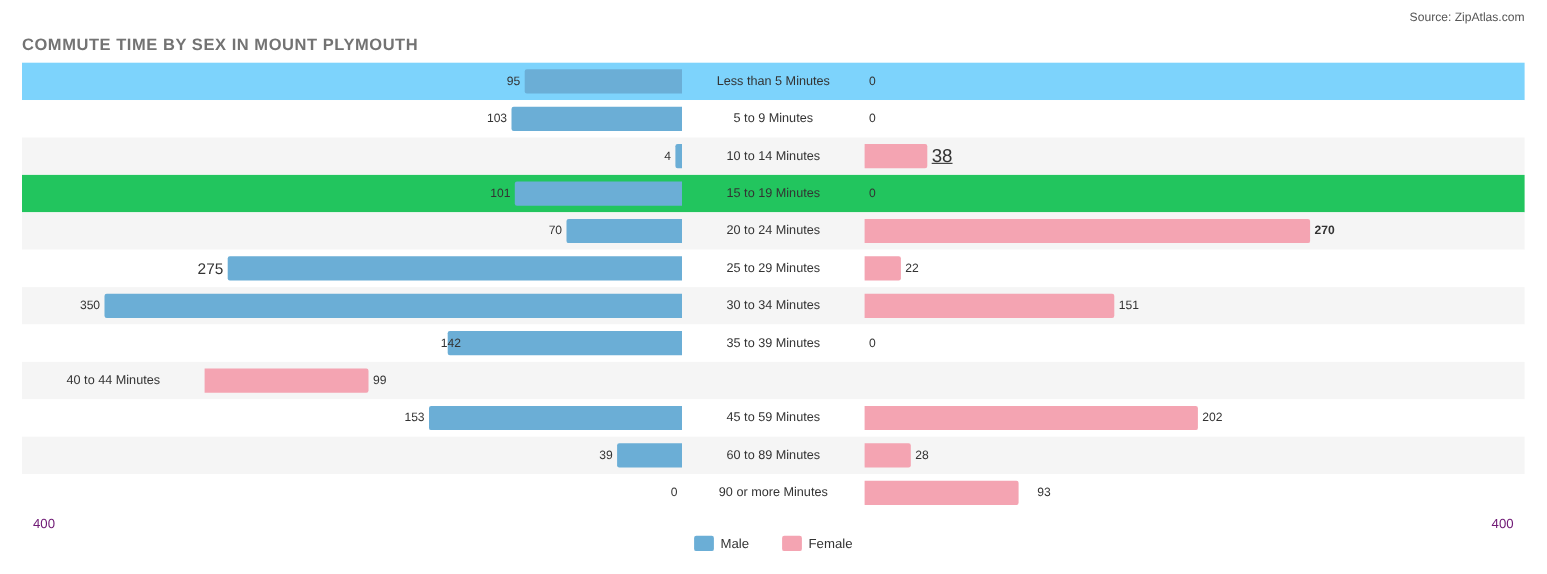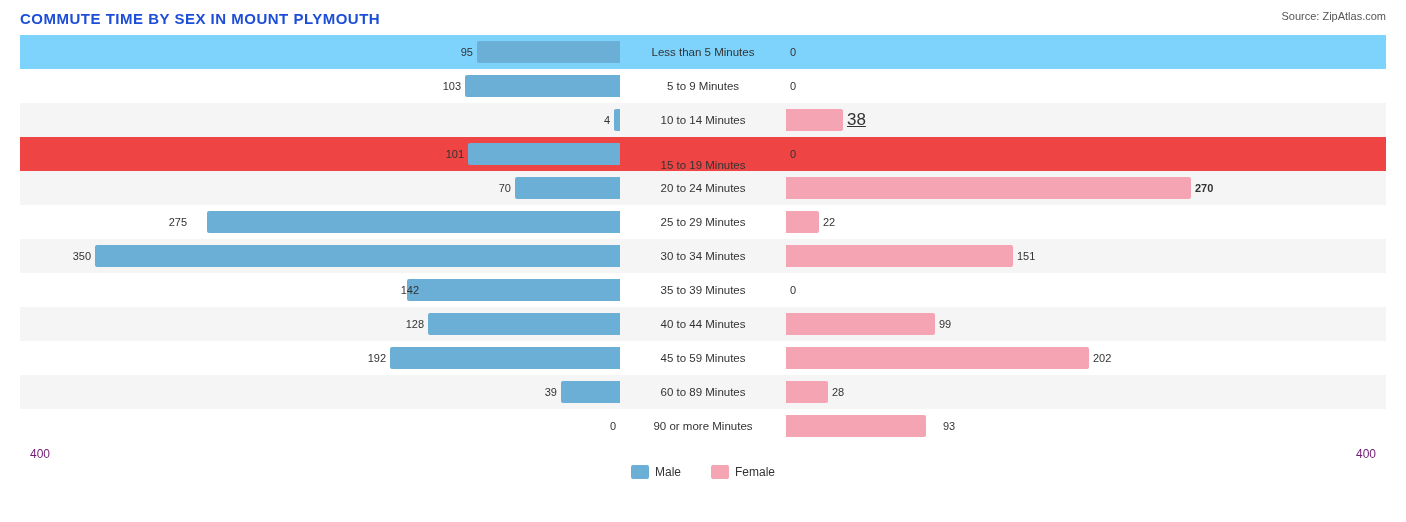--- a/index.html
+++ b/index.html
@@ -13,23 +13,24 @@
     .chart-container {
       width: 1406px;
       height: 522px;
       padding: 10px 20px 40px 20px;
       position: relative;
     }
     .chart-title {
       font-size: 15px;
       font-weight: bold;
       text-transform: uppercase;
-      color: #1d4ed8;
+      color: #737373;
       margin-bottom: 8px;
       letter-spacing: 0.5px;
+      margin-top: 22px;
     }
     .source {
       position: absolute;
       top: 10px;
       right: 20px;
       font-size: 11px;
       color: #555;
     }
     .bars-area {
       display: flex;
@@ -169,21 +170,21 @@
         <div class="left-section">
           <div class="male-bar" style="width: 6px;"></div>
           <div style="position: absolute; top: 50%; transform: translateY(-50%); font-size: 11px; color: rgb(51, 51, 51); right: 10px; white-space: nowrap;">4</div>
         </div>
         <div class="label-center">10 to 14 Minutes</div>
         <div class="right-section">
           <div class="female-bar" style="width: 57px;"></div>
           <div style="position: absolute; top: 50%; transform: translateY(-50%); font-size: 17px; color: rgb(51, 51, 51); left: 61px; white-space: nowrap; text-decoration: underline;">38</div>
         </div>
       </div>
-      <div class="bar-row" style="background: #ef4444; align-items: flex-end;">
+      <div class="bar-row" style="background: #22c55e;">
         <div class="left-section">
           <div class="male-bar" style="width: 152px;"></div>
           <div style="position: absolute; top: 50%; transform: translateY(-50%); font-size: 11px; color: rgb(51, 51, 51); right: 156px; white-space: nowrap;">101</div>
         </div>
         <div class="label-center">15 to 19 Minutes</div>
         <div class="right-section">
           <div style="position: absolute; top: 50%; transform: translateY(-50%); font-size: 11px; color: rgb(51, 51, 51); left: 4px; white-space: nowrap;">0</div>
         </div>
       </div>
       <div class="bar-row" style="background: rgb(245, 245, 245);">
@@ -193,21 +194,21 @@
         </div>
         <div class="label-center">20 to 24 Minutes</div>
         <div class="right-section">
           <div class="female-bar" style="width: 405px;"></div>
           <div style="position: absolute; top: 50%; transform: translateY(-50%); font-size: 11px; color: rgb(51, 51, 51); left: 409px; white-space: nowrap; font-weight: bold;">270</div>
         </div>
       </div>
       <div class="bar-row" style="background: rgb(255, 255, 255);">
         <div class="left-section">
           <div class="male-bar" style="width: 413px;"></div>
-          <div style="position: absolute; top: 50%; transform: translateY(-50%); font-size: 11px; color: rgb(51, 51, 51); right: 433px; white-space: nowrap;">275</div>
+          <div style="position: absolute; top: 50%; transform: translateY(-50%); font-size: 14px; color: rgb(51, 51, 51); right: 417px; white-space: nowrap;">275</div>
         </div>
         <div class="label-center">25 to 29 Minutes</div>
         <div class="right-section">
           <div class="female-bar" style="width: 33px;"></div>
           <div style="position: absolute; top: 50%; transform: translateY(-50%); font-size: 11px; color: rgb(51, 51, 51); left: 37px; white-space: nowrap;">22</div>
         </div>
       </div>
       <div class="bar-row" style="background: rgb(245, 245, 245);">
         <div class="left-section">
           <div class="male-bar" style="width: 525px;"></div>
@@ -223,34 +224,30 @@
         <div class="left-section">
           <div class="male-bar" style="width: 213px;"></div>
           <div style="position: absolute; top: 50%; transform: translateY(-50%); font-size: 11px; color: rgb(51, 51, 51); right: 201px; white-space: nowrap;">142</div>
         </div>
         <div class="label-center">35 to 39 Minutes</div>
         <div class="right-section">
           <div style="position: absolute; top: 50%; transform: translateY(-50%); font-size: 11px; color: rgb(51, 51, 51); left: 4px; white-space: nowrap;">0</div>
         </div>
       </div>
       <div class="bar-row" style="background: rgb(245, 245, 245);">
-        <div class="left-section">
-          <div class="male-bar" style="width: 192px;"></div>
-          <div style="position: absolute; top: 50%; transform: translateY(-50%); font-size: 11px; color: rgb(51, 51, 51); right: 196px; white-space: nowrap;">128</div>
-        </div>
         <div class="label-center">40 to 44 Minutes</div>
         <div class="right-section">
           <div class="female-bar" style="width: 149px;"></div>
           <div style="position: absolute; top: 50%; transform: translateY(-50%); font-size: 11px; color: rgb(51, 51, 51); left: 153px; white-space: nowrap;">99</div>
         </div>
       </div>
       <div class="bar-row" style="background: rgb(255, 255, 255);">
         <div class="left-section">
           <div class="male-bar" style="width: 230px;"></div>
-          <div style="position: absolute; top: 50%; transform: translateY(-50%); font-size: 11px; color: rgb(51, 51, 51); right: 234px; white-space: nowrap;">192</div>
+          <div style="position: absolute; top: 50%; transform: translateY(-50%); font-size: 11px; color: rgb(51, 51, 51); right: 234px; white-space: nowrap;">153</div>
         </div>
         <div class="label-center">45 to 59 Minutes</div>
         <div class="right-section">
           <div class="female-bar" style="width: 303px;"></div>
           <div style="position: absolute; top: 50%; transform: translateY(-50%); font-size: 11px; color: rgb(51, 51, 51); left: 307px; white-space: nowrap;">202</div>
         </div>
       </div>
       <div class="bar-row" style="background: rgb(245, 245, 245);">
         <div class="left-section">
           <div class="male-bar" style="width: 59px;"></div>

